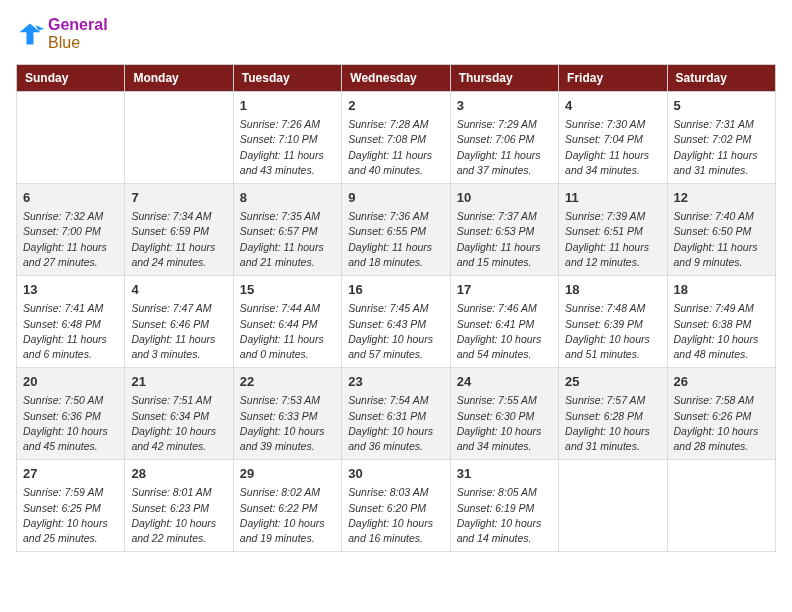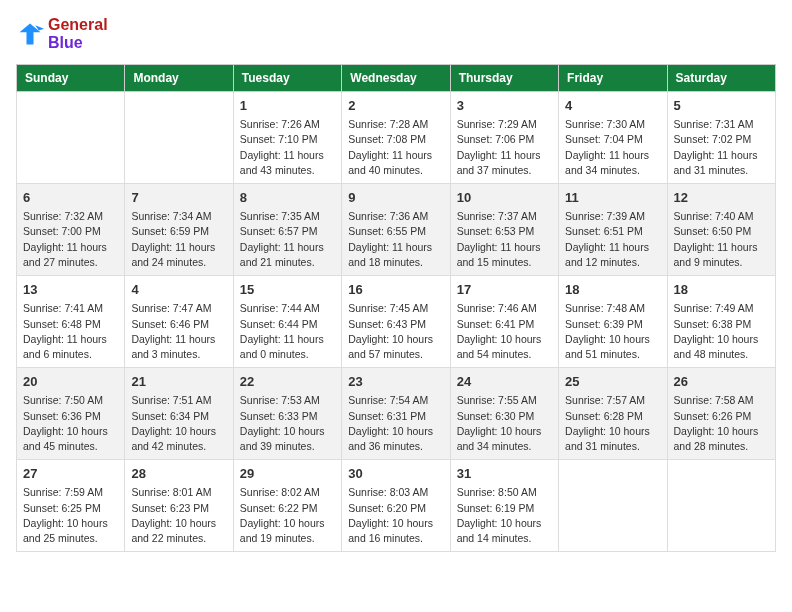--- a/index.html
+++ b/index.html
@@ -36,21 +36,21 @@
     .location {
       font-size: 14px;
       color: #555;
     }
     table {
       width: 100%;
       border-collapse: collapse;
       font-size: 11px;
     }
     thead tr th {
-      background: #15803d;
+      background: #7f1d1d;
       color: #fff;
       padding: 6px 8px;
       text-align: left;
       font-size: 12px;
       font-weight: bold;
       border: 1px solid #ccc;
     }
     tbody tr td {
       border: 1px solid #ddd;
       vertical-align: top;
@@ -69,37 +69,38 @@
     .day-number {
       font-size: 13px;
       font-weight: bold;
       display: block;
       margin-bottom: 2px;
     }
     .day-info {
       font-size: 10.5px;
       color: #333;
       line-height: 1.45;
+      font-style: italic;
     }
     td.empty {
       background: #f9f9f9;
     }
   </style>
 </head>
 <body>
 
 <div class="header">
   <div class="logo">
     <svg class="logo-bird" viewBox="0 0 32 32" xmlns="http://www.w3.org/2000/svg">
       <polygon points="16,4 28,14 20,14 20,28 12,28 12,14 4,14" fill="#1E90FF"></polygon>
       <polygon points="22,6 32,10 26,12" fill="#1E90FF"></polygon>
     </svg>
     <div>
-      <div style="font-size:16px;font-weight:bold;color:#b91c1c;">General</div>
-      <div style="font-size:16px;font-weight:bold;color:#6d28d9;">Blue</div>
+      <div style="font-size:16px;font-weight:bold;color:#a21caf;">General</div>
+      <div style="font-size:16px;font-weight:normal;color:#a16207;">Blue</div>
     </div>
   </div>
   <div class="title-section">
     <div class="month-title"></div>
     <div class="location"></div>
   </div>
 </div>
 
 <table>
   <thead>
@@ -300,21 +301,21 @@
 Daylight: 10 hours and 19 minutes.</div>
         </td>
         <td>
           <span class="day-number">30</span>
           <div class="day-info">Sunrise: 8:03 AM
 Sunset: 6:20 PM
 Daylight: 10 hours and 16 minutes.</div>
         </td>
         <td>
           <span class="day-number">31</span>
-          <div class="day-info">Sunrise: 8:50 AM
+          <div class="day-info">Sunrise: 8:05 AM
 Sunset: 6:19 PM
 Daylight: 10 hours and 14 minutes.</div>
         </td>
         <td class="empty"></td>
         <td class="empty"></td>
       </tr>
     </tbody>
 </table>
 
 </body></html>

